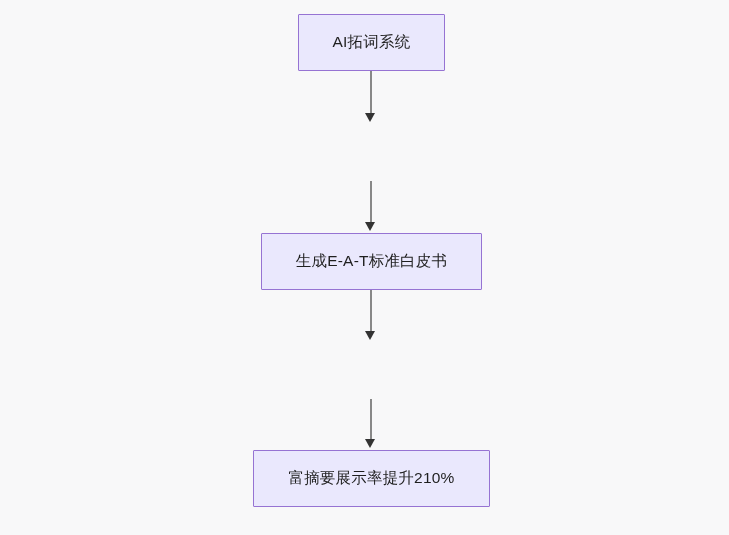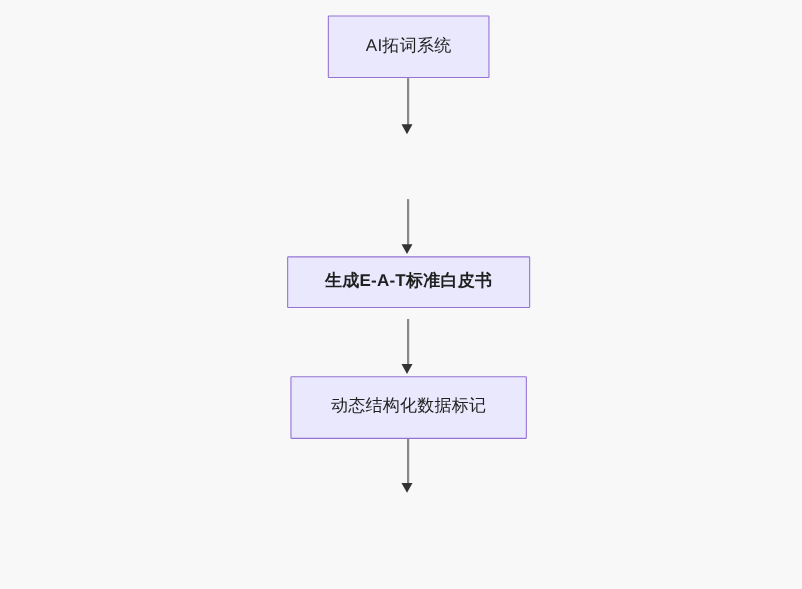--- a/index.html
+++ b/index.html
@@ -61,28 +61,28 @@
     <span class="node-label">AI拓词系统</span>
   </div>
 
   <div class="edge" style="left:370px; top:71px; height:44px;"></div>
   <div class="arrowhead" style="left:364.5px; top:113px;"></div>
 
 
   <div class="edge" style="left:370px; top:181px; height:43px;"></div>
   <div class="arrowhead" style="left:364.5px; top:222px;"></div>
 
-  <div class="node" style="left:261px; top:233px; width:221px; height:47px;font-weight:bold;">
+  <div class="node" style="left:261px; top:233px; width:221px; height:57px;">
     <span class="node-label">生成E-A-T标准白皮书</span>
   </div>
 
   <div class="edge" style="left:370px; top:290px; height:43px;"></div>
   <div class="arrowhead" style="left:364.5px; top:331px;"></div>
 
-  <div class="node" style="left:264px; top:342px; width:215px; height:57px;">
-    <span class="node-label">动态结构化数据标记</span>
-  </div>
 
   <div class="edge" style="left:370px; top:399px; height:42px;"></div>
   <div class="arrowhead" style="left:364.5px; top:439px;"></div>
 
+  <div class="node" style="left:253px; top:450px; width:237px; height:57px;">
+    <span class="node-label">富摘要展示率提升210%</span>
+  </div>
 
 </div>
 
 </body></html>

